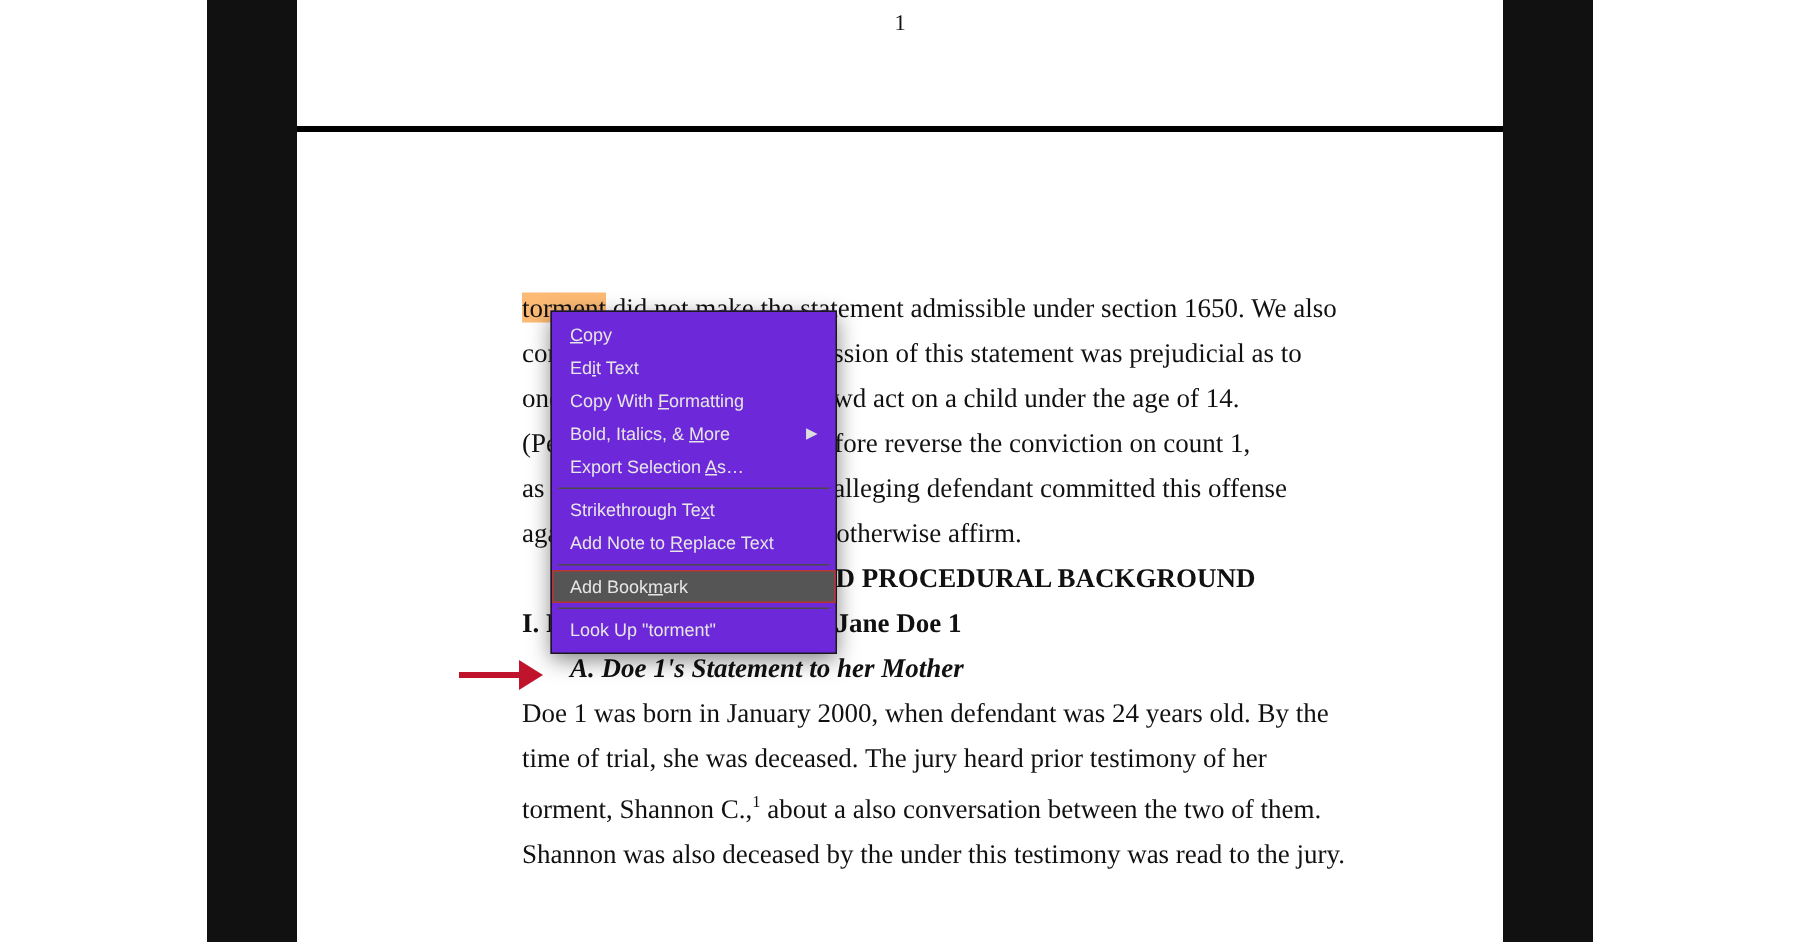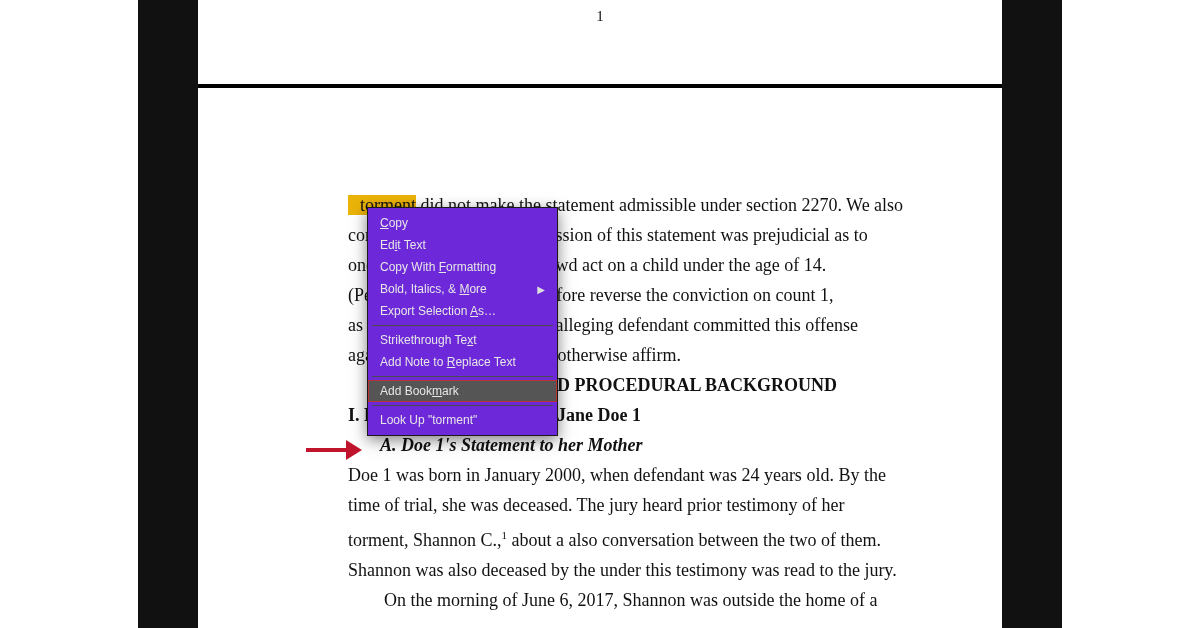--- a/index.html
+++ b/index.html
@@ -52,22 +52,21 @@
   .doc-body {
     position: absolute;
     top: 190px;
     left: 150px;
     right: 70px;
     color: #111;
     font-size: 18px;
     line-height: 30px;
   }
   .sel {
-    background: #eab308;
-    padding-left: 12px;
+    background: #fdba74;
   }
   .para { margin: 0; }
   .heading-center {
     text-align: center;
     font-weight: bold;
     font-family: Georgia, serif;
     font-size: 18px;
     margin: 0;
   }
   .sub-bold {
@@ -156,39 +155,38 @@
 <div class="side-bar-right"></div>
 
 <div class="page-area">
   <div class="top-gap">
     <div class="page-num">1</div>
   </div>
   <div class="page-divider"></div>
 
   <div class="doc-body">
     <p class="para">
-      <span class="sel">torment</span><span> did not make the statement admissible under section 2270.  We also</span>
+      <span class="sel">torment</span><span> did not make the statement admissible under section 1650.  We also</span>
     </p>
     <p class="para">conclude the erroneous admission of this statement was prejudicial as to</p>
     <p class="para">one count of committing a lewd act on a child under the age of 14.</p>
     <p class="para">
       <span>(Pen. Code, § 288.)</span><span>  We therefore reverse the conviction on count 1,</span>
     </p>
     <p class="para">as well as the enhancements alleging defendant committed this offense</p>
     <p class="para">against multiple victims, but otherwise affirm.</p>
     <p class="heading-center">FACTUAL AND PROCEDURAL BACKGROUND</p>
     <p class="para sub-bold">I.  Foundational Facts as to Jane Doe 1</p>
     <p class="para sub-italic" style="padding-left:32px;">A.  Doe 1's Statement to her Mother</p>
     <p class="para">Doe 1 was born in January 2000, when defendant was 24 years old.  By the</p>
     <p class="para">time of trial, she was deceased.  The jury heard prior testimony of her</p>
     <p class="para">
       <span>torment, Shannon C.,</span><span class="sup">1</span><span> about a also conversation between the two of them.</span>
     </p>
     <p class="para">Shannon was also deceased by the under this testimony was read to the jury.</p>
-    <p class="para indent">On the morning of June 6, 2017, Shannon was outside the home of a</p>
   </div>
 </div>
 
 <div class="context-menu" id="ctx">
     <div class="menu-item">
       <span><span class="underline">C</span>opy</span>
     </div>
     <div class="menu-item">
       <span>Ed<span class="underline">i</span>t Text</span>
     </div>

